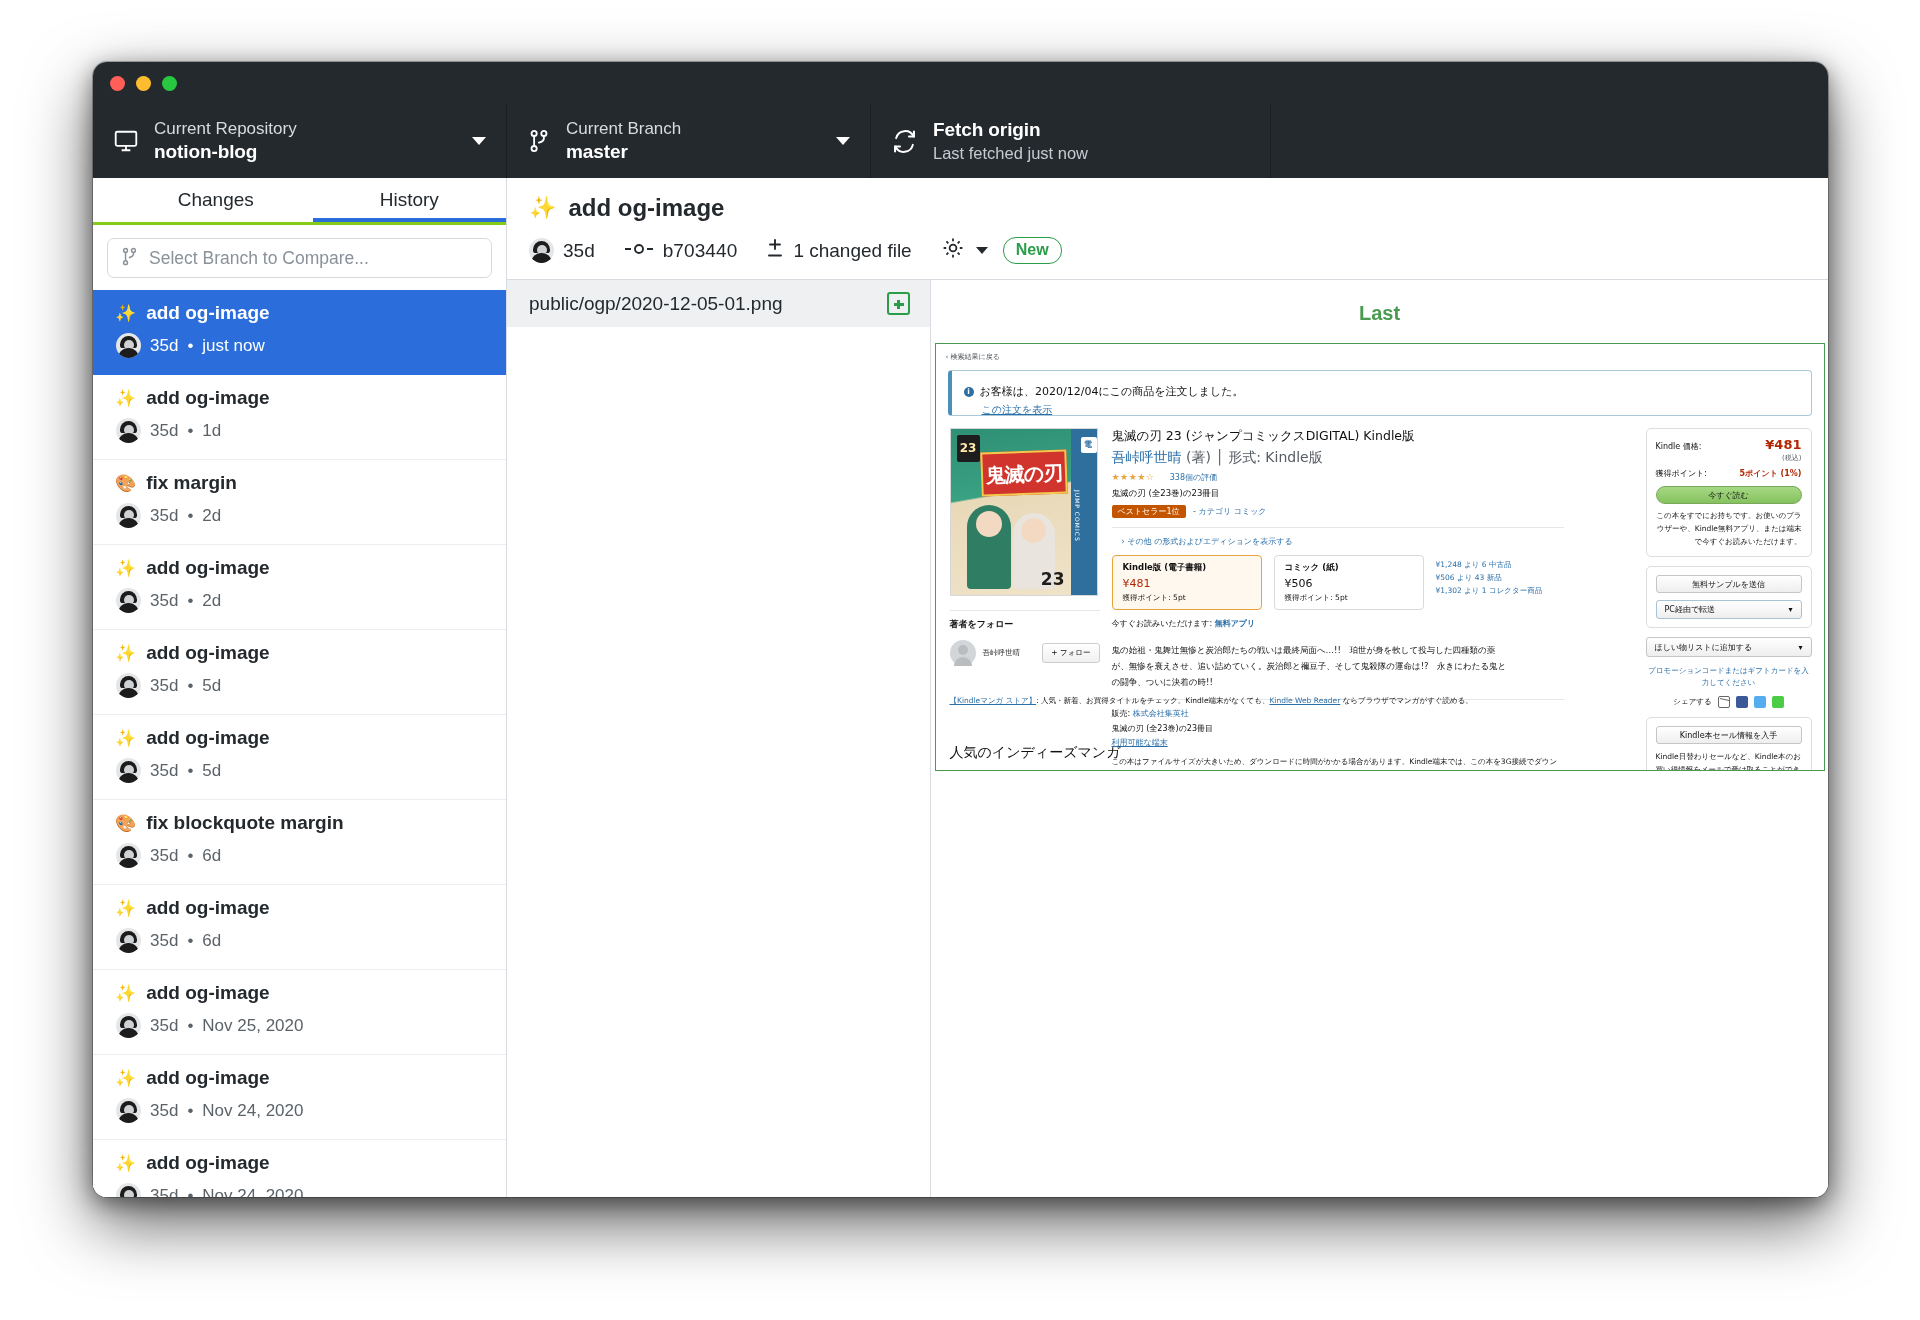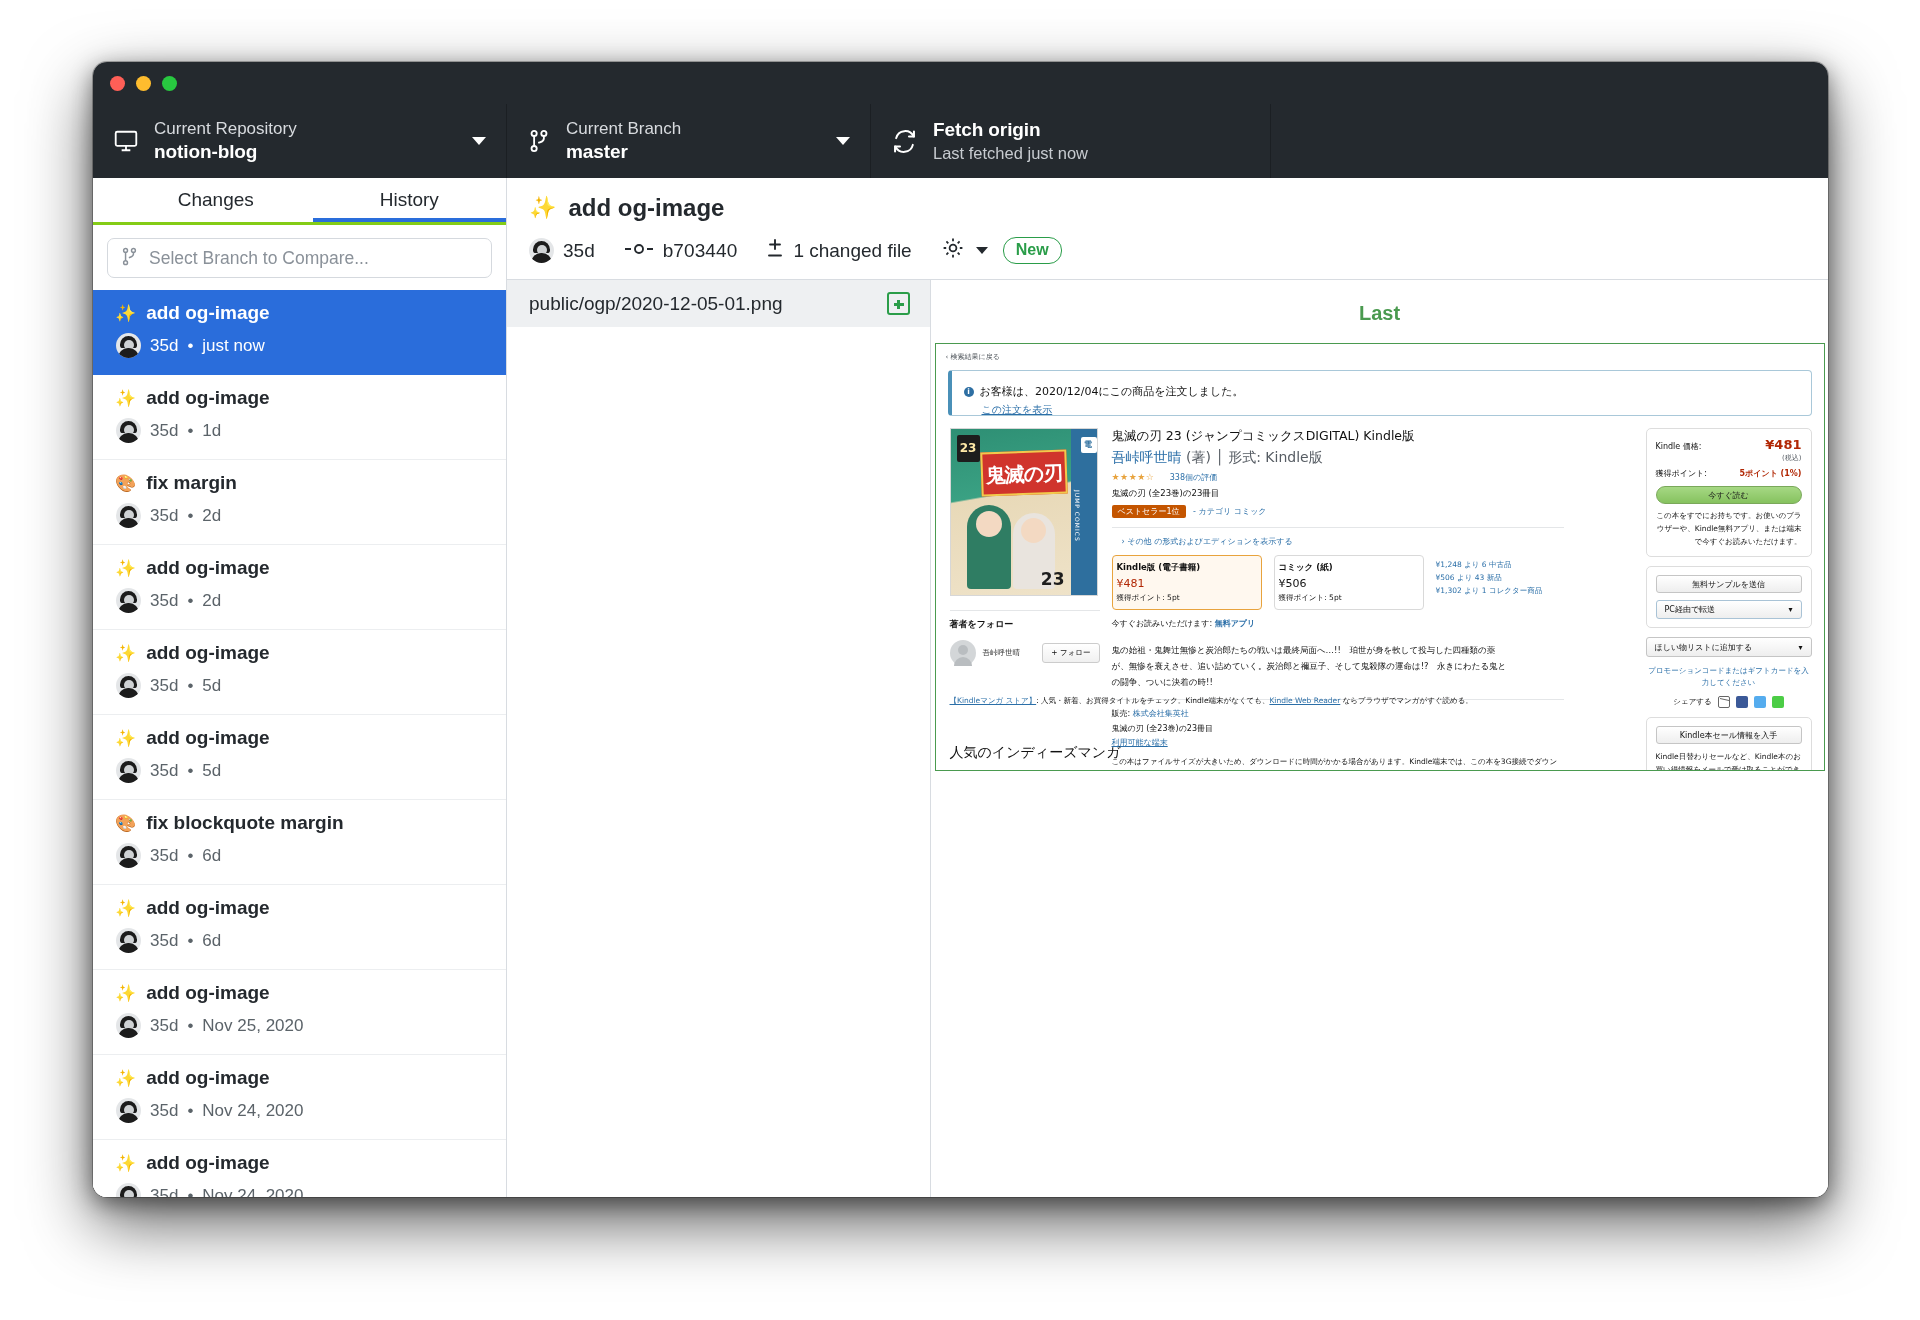--- a/index.html
+++ b/index.html
@@ -212,21 +212,21 @@
   .sm-vol { font-size: 8.5px; color: #111; margin-top: 5px; }
   .sm-best { margin-top: 6px; font-size: 8px; }
   .sm-best .tag {
     background: #c45500; color: #fff; padding: 2px 6px; border-radius: 2px; font-weight: normal;
   }
   .sm-best .cat { color: #2b6fa8; margin-left: 5px; }
   .sm-rule { height: 1px; background: #e4e6e8; margin: 10px 0 8px 0; }
   .sm-more { font-size: 8px; color: #2b6fa8; margin-left: 10px; }
   .fmt-row { display: flex; gap: 12px; margin-top: 8px; }
   .fmt {
-    width: 150px; border: 1px solid #d9d9d9; border-radius: 4px; padding: 6px 4px; background: #fff;
+    width: 150px; border: 1px solid #d9d9d9; border-radius: 4px; padding: 6px 10px; background: #fff;
   }
   .fmt.sel { border-color: #e8a33d; background: #fff8ef; }
   .fmt .n { font-size: 8.5px; font-weight: bold; color: #111; }
   .fmt .p { font-size: 11px; color: #b12704; margin-top: 3px; }
   .fmt .pt { font-size: 7.5px; color: #111; margin-top: 3px; }
   .fmt-side { font-size: 7.5px; color: #2b6fa8; line-height: 1.7; padding-top: 4px; }
   .sm-read { font-size: 8px; color: #111; margin-top: 8px; }
   .sm-read .b { color: #2b6fa8; font-weight: bold; }
   .sm-desc { font-size: 8.5px; color: #111; line-height: 1.85; margin-top: 14px; }
   .sm-rule2 { height: 1px; background: #e4e6e8; margin: 9px 0 7px 0; }

